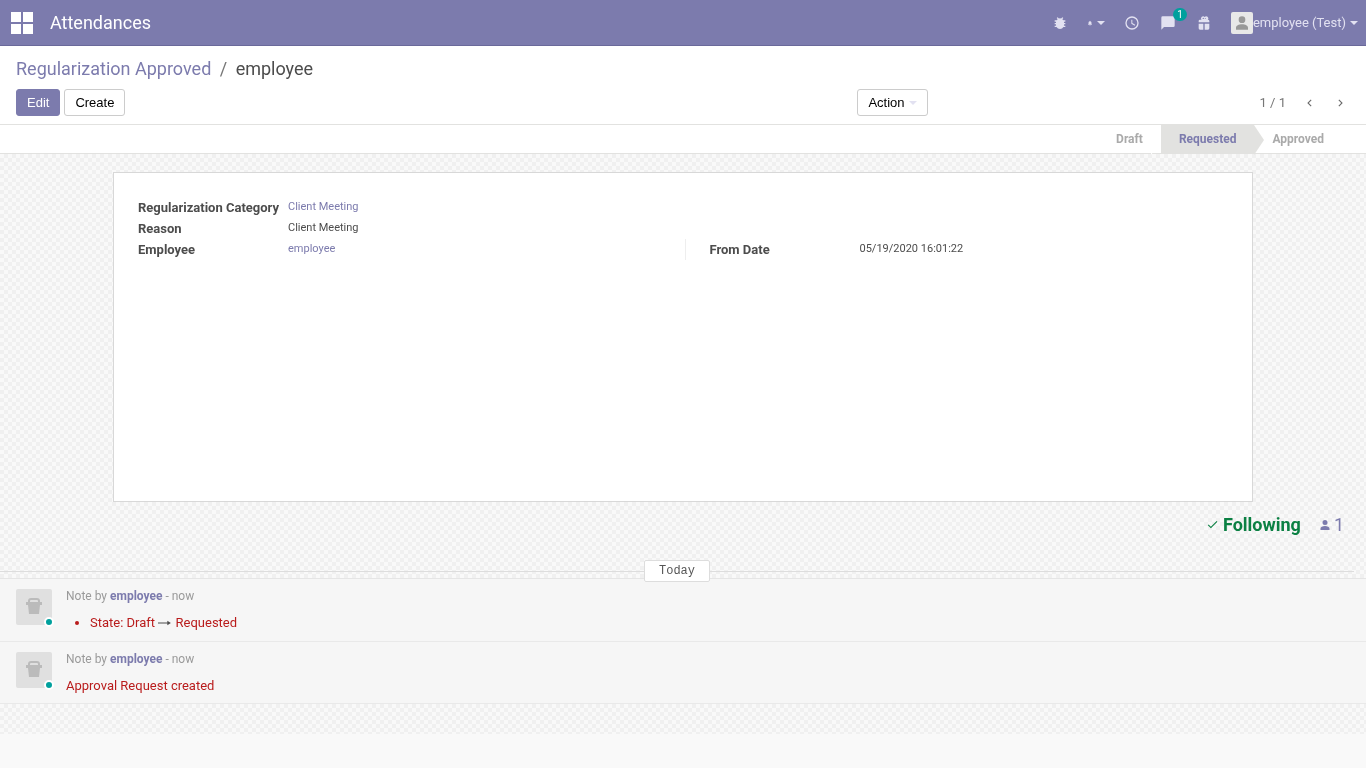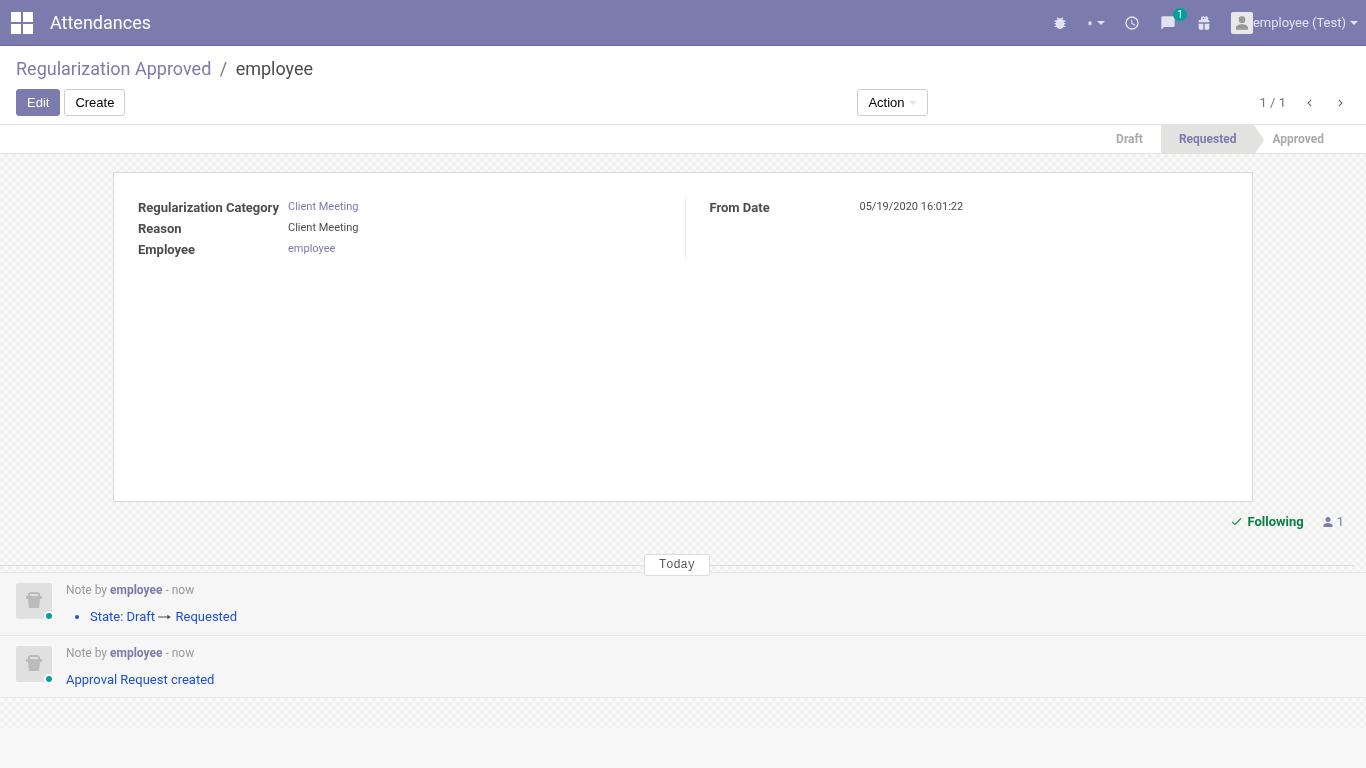--- a/index.html
+++ b/index.html
@@ -140,37 +140,37 @@
     padding: 18px 0 0 0;
   }
   .sheet {
     background: #fff;
     border: 1px solid #d8d8d8;
     width: 1140px;
     margin: 0 auto;
     min-height: 330px;
     padding: 24px 24px 8px 24px;
   }
-  .form-grid { display:flex; gap: 28px; }
+  .form-grid { display:flex; gap: 28px; align-items: flex-end; }
   .form-col { flex:1; }
   .form-row { display:flex; padding: 3px 0; }
   .form-label { width: 150px; font-weight: bold; color: #4c4c4c; font-size:13px; padding-right:8px;}
   .form-val { flex:1; font-size:11px; }
   .form-val.link { color:#7c7bad; cursor:pointer;}
   .col-sep { border-left:1px solid #eee; padding-left: 24px;}
 
   
   .follow-row {
     display:flex;
     justify-content:flex-end;
     align-items:center;
     gap:18px;
     padding: 12px 22px 8px 22px;
     color:#4c4c4c;
-    font-size:13px;
+    font-size:18px;
   }
   .follow-row .following { color:#0b8043; font-weight:bold; display:flex; align-items:center; gap:4px; cursor:pointer;}
   .follow-row .following svg{width:13px;height:13px;fill:#0b8043;}
   .followers-count { color:#7c7bad; display:flex; align-items:center; gap:3px; cursor:pointer;}
   .followers-count svg{width:12px;height:12px;fill:#7c7bad;}
 
   
   .thread-sep {
     position: relative;
     text-align: center;
@@ -209,21 +209,21 @@
   }
   .msg .avatar svg{width:24px;height:24px;fill:#bbb;}
   .msg .dot{
     position:absolute; bottom:-2px; right:-2px;
     width:10px;height:10px;border-radius:50%;
     background:#00a09d;border:2px solid #fff;
   }
   .msg .body{flex:1; font-size:13px;}
   .msg .title{color:#9a9a9a; font-size:12px; margin-bottom:2px;}
   .msg .title .author{color:#7c7bad; font-weight:bold;}
-  .msg .content{color:#1d4ed8;margin-top:12px;}
+  .msg .content{color:#b91c1c;margin-top:12px;}
   .msg ul{list-style:disc; padding-left:24px;}
   .arrow-ico { display:inline-block; vertical-align:middle;}
   .arrow-ico svg{width:14px;height:10px;fill:#4c4c4c;}
 
   .bottom-bg {
     background-image: linear-gradient(45deg,#f0f0f0 25%,transparent 25%,transparent 75%,#f0f0f0 75%),linear-gradient(45deg,#f0f0f0 25%,transparent 25%,transparent 75%,#f0f0f0 75%);
     background-size: 8px 8px;
     background-position: 0 0,4px 4px;
     background-color:#f9f9f9;
     height:30px;

